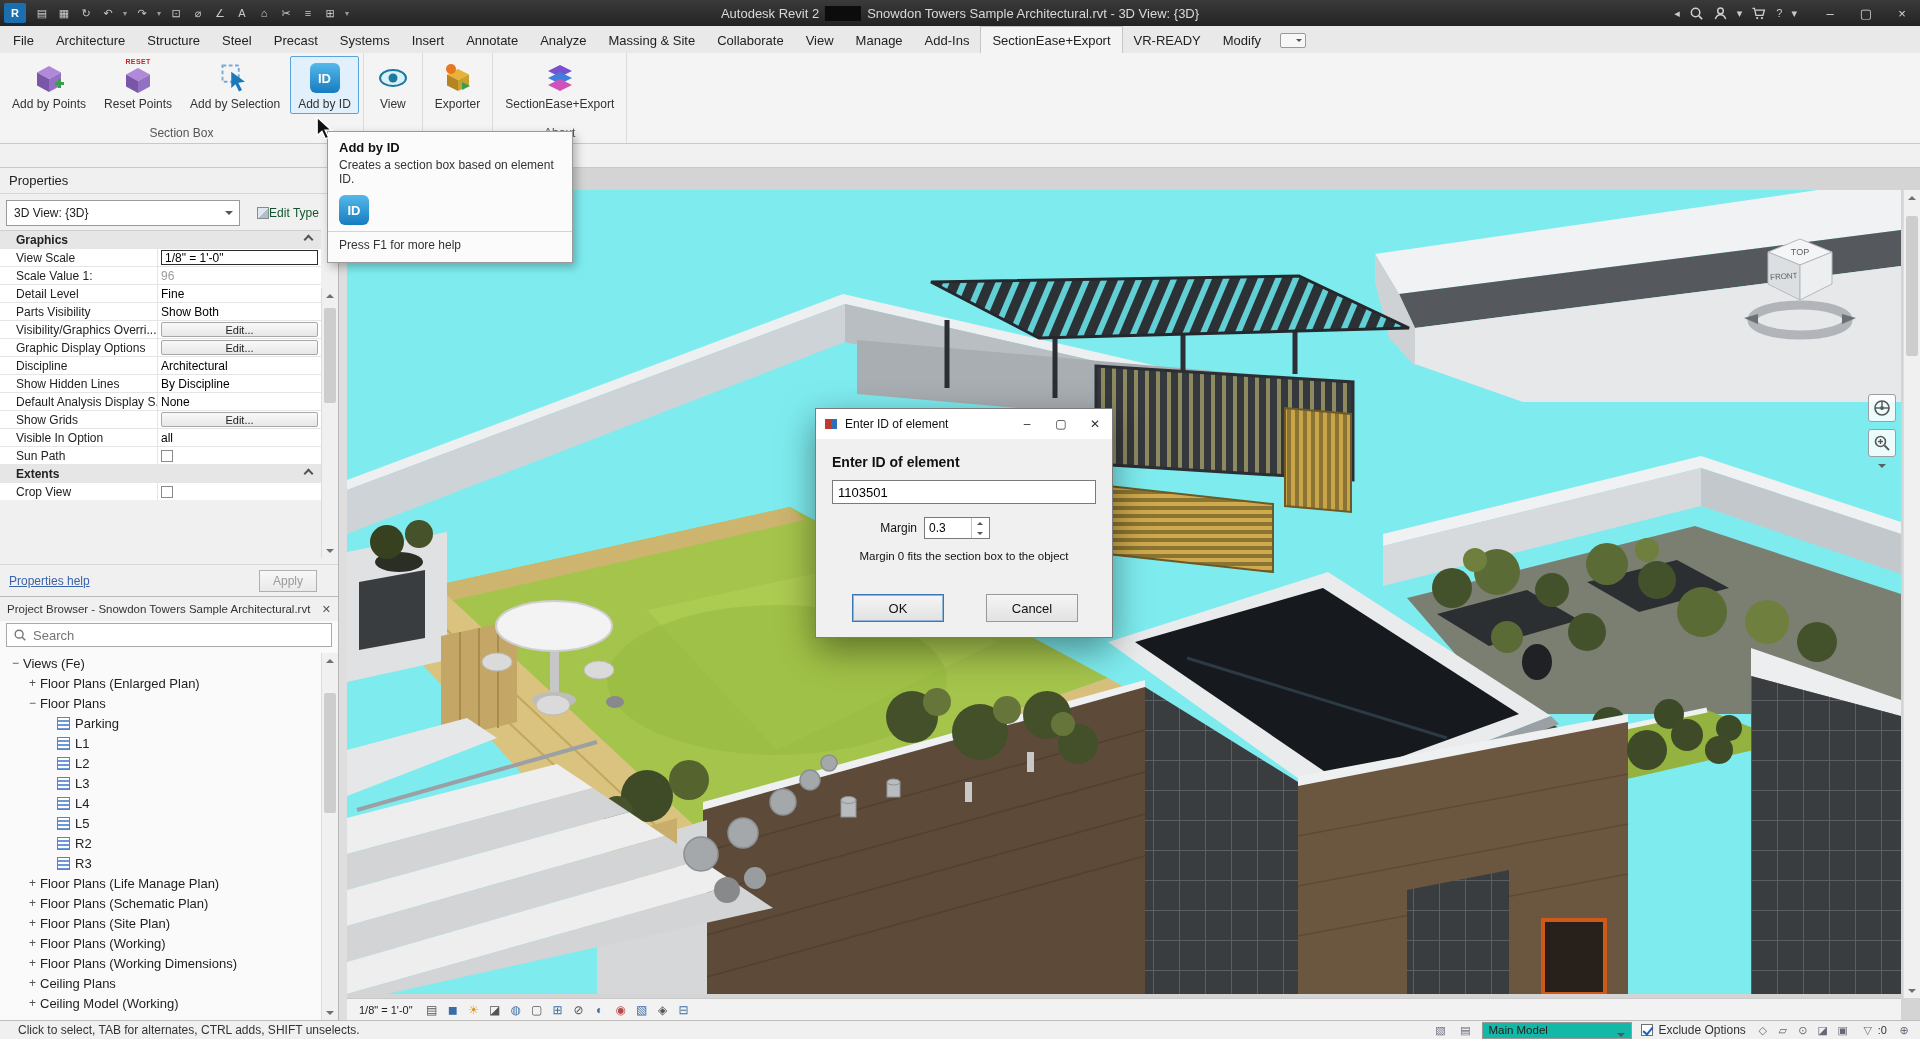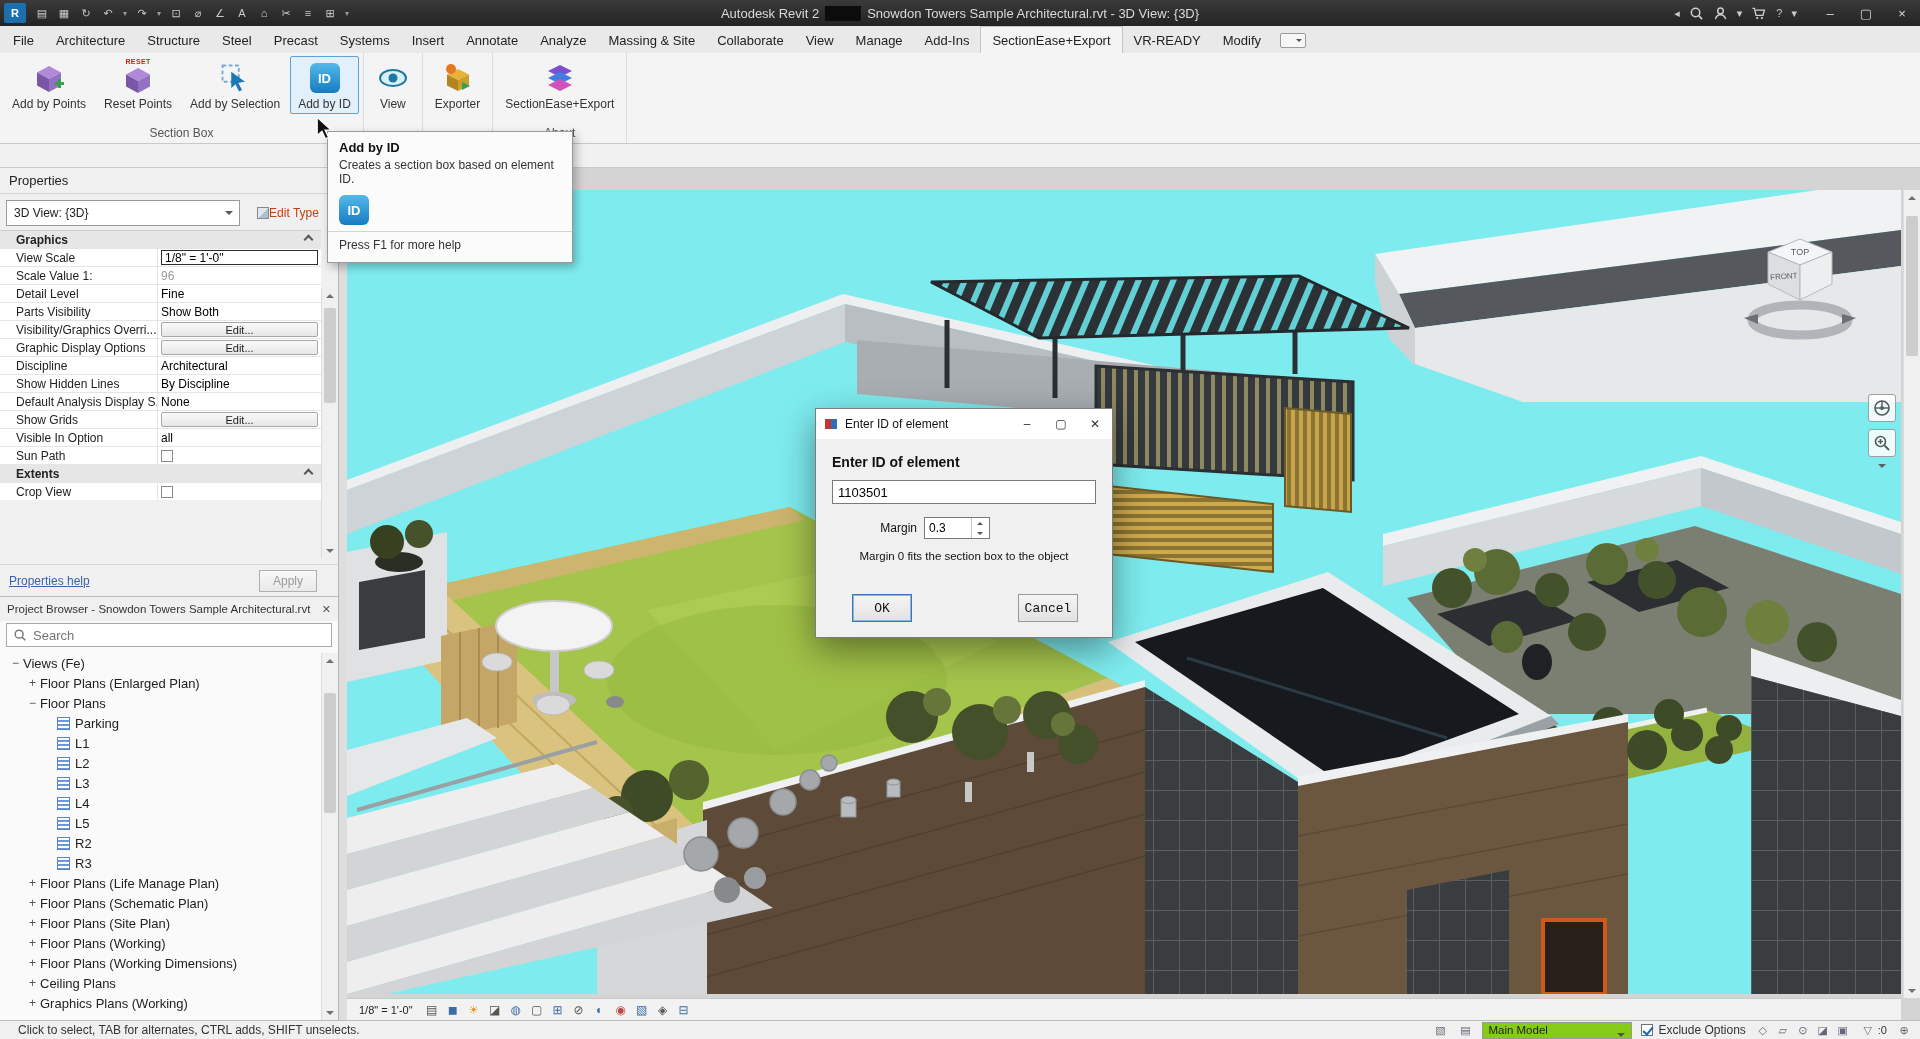--- a/index.html
+++ b/index.html
@@ -47,21 +47,21 @@
   #cursor{position:absolute;left:314px;top:116px;z-index:60}
   
   #leftcol{position:absolute;left:0;top:168px;width:339px;bottom:19px;background:#ececec;border-right:1px solid #b5b5b5;z-index:6}
   #properties{position:absolute;left:0;top:0;right:0;height:428px;background:#f0f0f0}
   .pal-header{height:26px;display:flex;align-items:center;padding:0 9px;font-size:13px;color:#222;border-bottom:1px solid #d5d5d5}
   .type-selector{margin:3px 6px 0;height:54px;background:#fff;border:1px solid #a8a8a8;display:flex;align-items:center;gap:12px;padding:0 8px}
   .type-label{font-size:13px;color:#222}
   .sel-row{display:flex;margin:6px 6px 4px;gap:4px;height:26px}
   .view-combo{flex:1;background:#fff;border:1px solid #9a9a9a;display:flex;align-items:center;font-size:12px;padding:0 7px;position:relative;color:#222}
   .combo-caret{position:absolute;right:6px;top:10px;border:4px solid transparent;border-top-color:#555}
-  .edit-type{width:88px;display:flex;align-items:center;justify-content:center;font-size:12px;color:#c2410c;border:1px solid transparent}
+  .edit-type{width:88px;display:flex;align-items:center;justify-content:center;font-size:12px;color:#14532d;border:1px solid transparent}
   .et-ico{width:12px;height:12px;border:1px solid #8a8a8a;background:linear-gradient(135deg,#dfe7ef 50%,#aebfd2 50%)}
   .pgrid{margin:0 17px 0 0;border-top:1px solid #cfcfcf;background:#fff;overflow:hidden;height:270px}
   .prow{display:flex;height:18px;border-bottom:1px solid #e5e5e5;background:#fff;font-size:12px;align-items:center}
   .plab{width:158px;padding-left:16px;color:#222;border-right:1px solid #e5e5e5;white-space:nowrap;overflow:hidden;height:100%;display:flex;align-items:center}
   .pval{flex:1;padding:0 3px;display:flex;align-items:center;height:100%;overflow:hidden}
   .pval>*{display:none}
   .kind-text .v-text,.kind-disabled .v-text{display:block;white-space:nowrap}
   .kind-disabled .v-text{color:#9b9b9b}
   .kind-input .v-input{display:flex}
   .kind-button .v-btn{display:flex}
@@ -119,28 +119,28 @@
   .margin-row{display:flex;align-items:center;margin-top:13px}
   .margin-label{width:108px;text-align:right;font-size:12px;padding-right:7px;color:#111}
   .spin{display:flex;border:1px solid #7a7a7a;background:#fff;height:22px;width:66px}
   .spin input{width:46px;border:none;outline:none;font-size:12px;padding:0 4px;font-family:inherit}
   .spin-arrows{width:17px;border-left:1px solid #c5c5c5;display:flex;flex-direction:column}
   .spin-arrows span{flex:1;display:flex;align-items:center;justify-content:center}
   .sa-up::after{content:"";border:3.5px solid transparent;border-bottom-color:#555;margin-top:-3px}
   .sa-dn::after{content:"";border:3.5px solid transparent;border-top-color:#555;margin-bottom:-3px}
   .note{font-size:11.5px;text-align:center;margin-top:11px;color:#111}
   .dlg-btns{position:absolute;bottom:15px;left:36px;right:34px;display:flex;justify-content:space-between}
-  .btn{width:60px;height:28px;background:linear-gradient(#f5f5f5,#e2e2e2);border:1px solid #999;font-size:13px;font-family:Liberation Mono, monospace;display:flex;align-items:center;justify-content:center;color:#111}
+  .btn{width:92px;height:28px;background:linear-gradient(#f5f5f5,#e2e2e2);border:1px solid #999;font-size:13px;font-family:Liberation Sans, sans-serif;display:flex;align-items:center;justify-content:center;color:#111}
   .btn.primary{border-color:#3e78b4;box-shadow:inset 0 0 0 1px #8fb4d9}
   
   #statusbar{position:absolute;left:0;bottom:0;width:100%;height:19px;background:#f0f0f0;border-top:1px solid #bdbdbd;display:flex;align-items:center;font-size:12px;color:#333;z-index:21}
   .sb-msg{padding-left:18px;white-space:nowrap}
   .sb-right{margin-left:auto;display:flex;align-items:center;gap:9px;padding-right:8px}
   .sb-ico{width:16px;height:16px;font-size:11px;color:#667;display:flex;align-items:center;justify-content:center}
-  .mm-select{width:150px;height:17px;background:#84cc16;border:1px solid #9a9a9a;display:flex;align-items:center;font-size:11.5px;padding:0 5px;position:relative;color:#222}
+  .mm-select{width:150px;height:17px;background:#14b8a6;border:1px solid #9a9a9a;display:flex;align-items:center;font-size:11.5px;padding:0 5px;position:relative;color:#222}
   .sb-check{display:flex;align-items:center;gap:5px}
   .cbx{width:12px;height:12px;background:#fff;border:1px solid #707070;position:relative;flex:none}
   .cbx.checked::after{content:"";position:absolute;left:3px;top:0;width:4px;height:8px;border-right:2px solid #1565c0;border-bottom:2px solid #1565c0;transform:rotate(40deg)}
   .sel-icons{display:flex;gap:4px}
   .filter-wrap{display:flex;align-items:center;gap:2px;font-size:11px}
 </style>
 </head>
 <body>
 
 <div id="titlebar">
@@ -561,21 +561,21 @@
         <span class="tlabel">Floor Plans (Working Dimensions)</span>
       </div>
         <div class="trow" style="--lvl: 1;">
         <span class="texp">+</span>
 
         <span class="tlabel">Ceiling Plans</span>
       </div>
         <div class="trow" style="--lvl: 1;">
         <span class="texp">+</span>
 
-        <span class="tlabel">Graphics Plans (Working)</span>
+        <span class="tlabel">Ceiling Model (Working)</span>
       </div>
       </div>
     <div class="vscroll" id="tree-scroll">
       <div class="sb-btn sb-up"></div>
       <div class="sb-thumb" style="top:40px;height:120px"></div>
       <div class="sb-btn sb-dn"></div>
     </div>
   </div>
 </div>
 <div id="splitter"></div>

